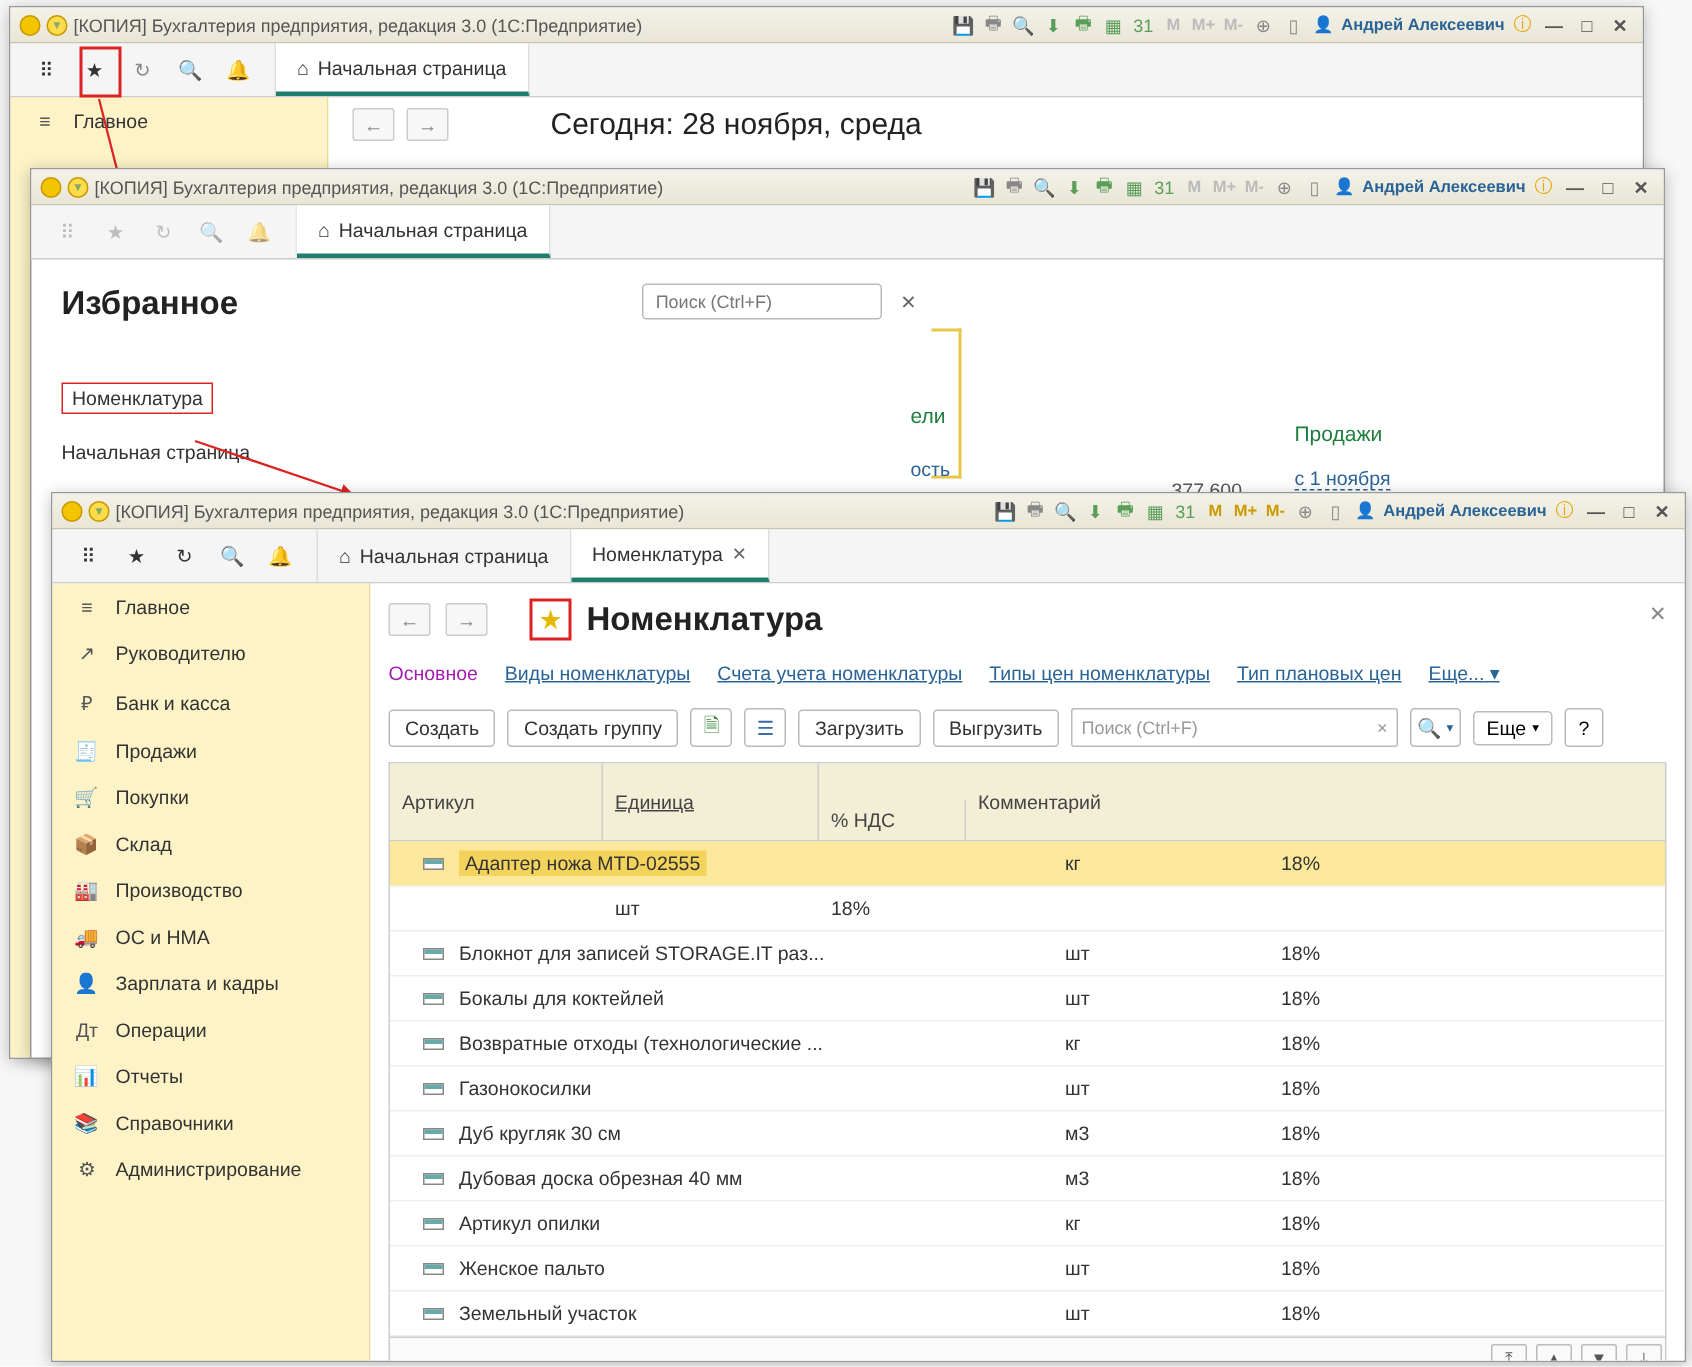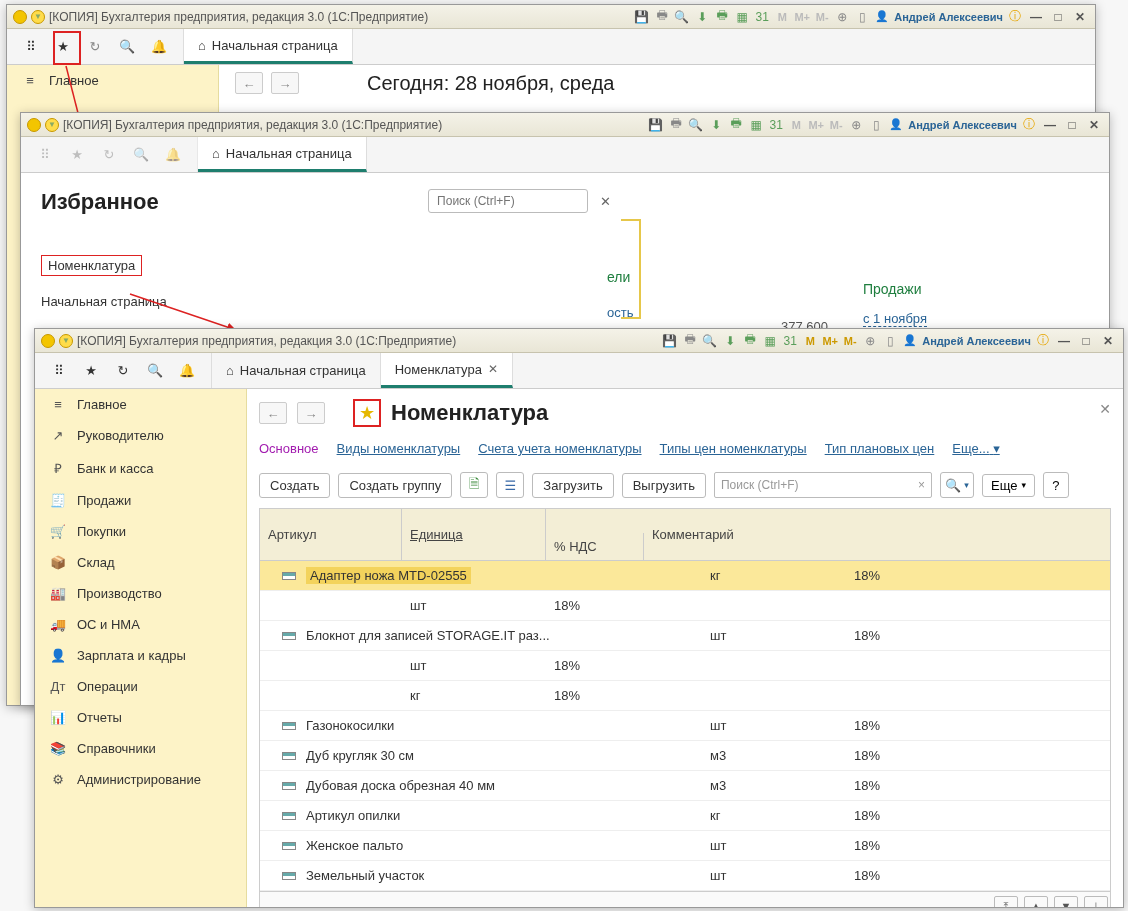--- a/index.html
+++ b/index.html
@@ -414,26 +414,34 @@
     <div class="cell c1">
               <span class="rowic"></span>
               <span class="txt">Блокнот для записей STORAGE.IT раз...</span>
             </div>
     <div class="cell c2"></div>
     <div class="cell c3">шт</div>
     <div class="cell c4">18%</div>
     <div class="cell c5"></div>
           </div>
           <div class="row">
+    <div class="cell c1">
+              <span class="rowic"></span>
+              <span class="txt">Бокалы для коктейлей</span>
+            </div>
     <div class="cell c2"></div>
     <div class="cell c3">шт</div>
     <div class="cell c4">18%</div>
     <div class="cell c5"></div>
           </div>
           <div class="row">
+    <div class="cell c1">
+              <span class="rowic"></span>
+              <span class="txt">Возвратные отходы (технологические ...</span>
+            </div>
     <div class="cell c2"></div>
     <div class="cell c3">кг</div>
     <div class="cell c4">18%</div>
     <div class="cell c5"></div>
           </div>
           <div class="row">
     <div class="cell c1">
               <span class="rowic"></span>
               <span class="txt">Газонокосилки</span>
             </div>

